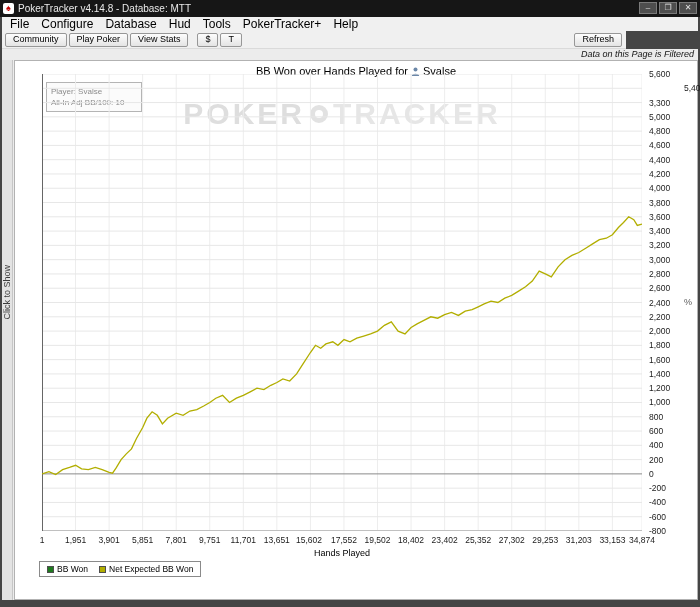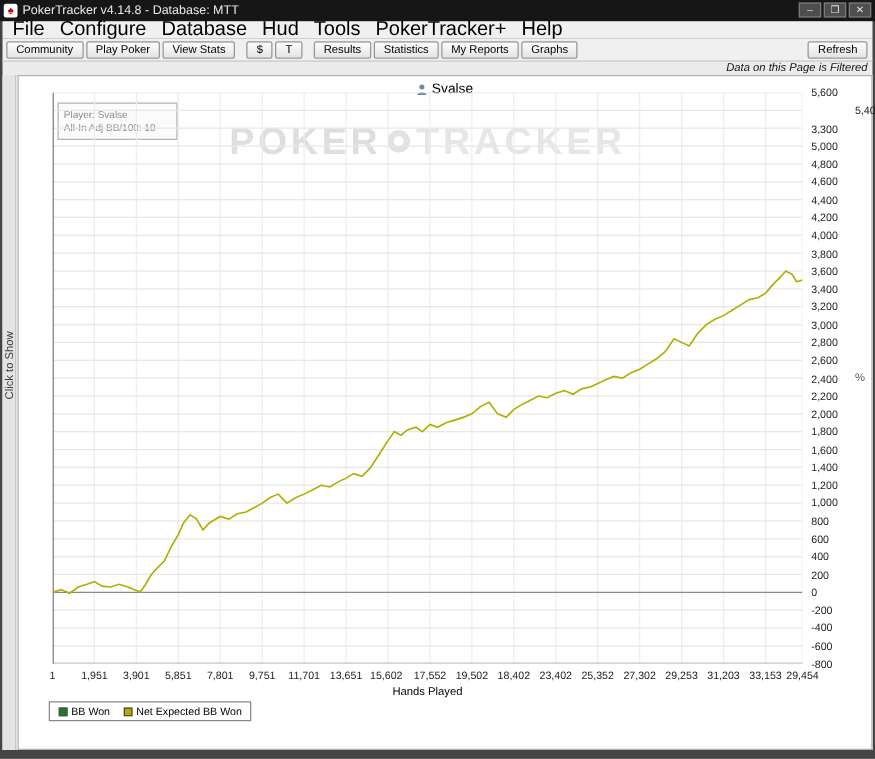--- a/index.html
+++ b/index.html
@@ -6,25 +6,25 @@
   body { margin: 0; background: #9a9a9a; font-family: "Liberation Sans", sans-serif; }
   .window { position: relative; width: 700px; height: 607px; background: #454545; overflow: hidden; }
 
   
   .titlebar { position: absolute; left: 0; top: 0; width: 700px; height: 17px; background: #161616; color: #e9e9e9; display: flex; align-items: center; font-size: 10px; }
   .app-icon { width: 11px; height: 11px; background: #ffffff; border-radius: 2px; color: #c40000; font-size: 9px; line-height: 11px; text-align: center; margin: 0 4px 0 3px; }
   .win-controls { position: absolute; right: 3px; top: 2px; display: flex; gap: 2px; }
   .win-btn { width: 18px; height: 12px; background: #4e4e4e; border: 1px solid #7a7a7a; color: #e4e4e4; font-size: 8px; line-height: 10px; text-align: center; padding: 0; }
 
   
-  .menubar { position: absolute; left: 2px; top: 17px; width: 696px; height: 14px; background: #f0f0f0; display: flex; align-items: center; font-size: 16px; color: #000; padding-left: 2px; }
+  .menubar { position: absolute; left: 2px; top: 17px; width: 696px; height: 14px; background: #f0f0f0; display: flex; align-items: center; font-size: 12px; color: #000; padding-left: 2px; }
   .menu-item { padding: 0 6px; cursor: default; }
 
   
-  .toolbar { position: absolute; left: 2px; top: 31px; width: 696px; height: 18px; background: #f0f0f0; display: flex; align-items: center; padding-left: 3px; border-bottom: 1px solid #dadada; }
+  .toolbar { position: absolute; left: 2px; top: 31px; width: 624px; height: 18px; background: #f0f0f0; display: flex; align-items: center; padding-left: 3px; border-bottom: 1px solid #dadada; }
   .tb-group { display: flex; gap: 2px; margin-right: 9px; }
   .tb-btn { font-family: inherit; font-size: 9px; height: 14px; padding: 0 7px; background: linear-gradient(#fdfdfd, #e4e4e4); border: 1px solid #979797; border-radius: 2px; line-height: 11px; }
   .refresh { margin-left: auto; margin-right: 4px; }
 
   
   .filterbar { position: absolute; left: 2px; top: 49px; width: 696px; height: 11px; background: #ececec; font-size: 9px; font-style: italic; color: #141414; text-align: right; padding-right: 4px; line-height: 11px; }
 
   
   .content { position: absolute; left: 2px; top: 60px; width: 696px; height: 540px; background: #ececec; }
   .collapse-strip { position: absolute; left: 0; top: 0; width: 11px; height: 540px; background: #e3e3e3; border-right: 1px solid #c6c6c6; cursor: pointer; }
@@ -87,43 +87,37 @@
 
     <button class="tb-btn">Community</button>
         <button class="tb-btn">Play Poker</button>
         <button class="tb-btn">View Stats</button>
       </div>
     <div class="tb-group">
 
     <button class="tb-btn">$</button>
         <button class="tb-btn">T</button>
       </div>
-    <div class="tb-group">
-
-    <button class="tb-btn">Results</button>
-        <button class="tb-btn">Statistics</button>
-        <button class="tb-btn">My Reports</button>
-        <button class="tb-btn">Graphs</button>
-      </div>
     <button class="tb-btn refresh">Refresh</button>
   </div>
 
   <div class="filterbar">
     <span>Data on this Page is Filtered</span>
   </div>
 
   <div class="content">
 
     <div class="collapse-strip">
       <span class="collapse-text">Click to Show</span>
     </div>
 
     <div class="chart-panel">
 
       <div class="chart-title">
+        <span>BB Won over Hands Played for</span>
         <svg width="9" height="9" viewBox="0 0 9 9">
           <circle cx="4.5" cy="2.6" r="2" fill="#6b87a8"></circle>
           <path d="M0.8 9 C0.8 6.1 8.2 6.1 8.2 9 Z" fill="#6b87a8"></path>
         </svg>
         <span>Svalse</span>
       </div>
 
       <div class="info-box">
         <div>Player: Svalse</div>
         <div>All-In Adj BB/100: 10</div>
@@ -238,21 +232,21 @@
           <div class="x-tick" style="left: 267px;">15,602</div>
           <div class="x-tick" style="left: 301.97px;">17,552</div>
           <div class="x-tick" style="left: 335.52px;">19,502</div>
           <div class="x-tick" style="left: 369.071px;">18,402</div>
           <div class="x-tick" style="left: 402.621px;">23,402</div>
           <div class="x-tick" style="left: 436.171px;">25,352</div>
           <div class="x-tick" style="left: 469.722px;">27,302</div>
           <div class="x-tick" style="left: 503.289px;">29,253</div>
           <div class="x-tick" style="left: 536.839px;">31,203</div>
           <div class="x-tick" style="left: 570.39px;">33,153</div>
-          <div class="x-tick" style="left: 600px;">29,454</div>
+          <div class="x-tick" style="left: 600px;">34,874</div>
         </div>
 
       <div class="x-axis-title">Hands Played</div>
       <div class="y-unit">%</div>
 
       <div class="legend-box">
         <span class="legend-item">
           <span class="swatch" style="background: rgb(30, 122, 30);"></span>
           <span>BB Won</span>
         </span>

